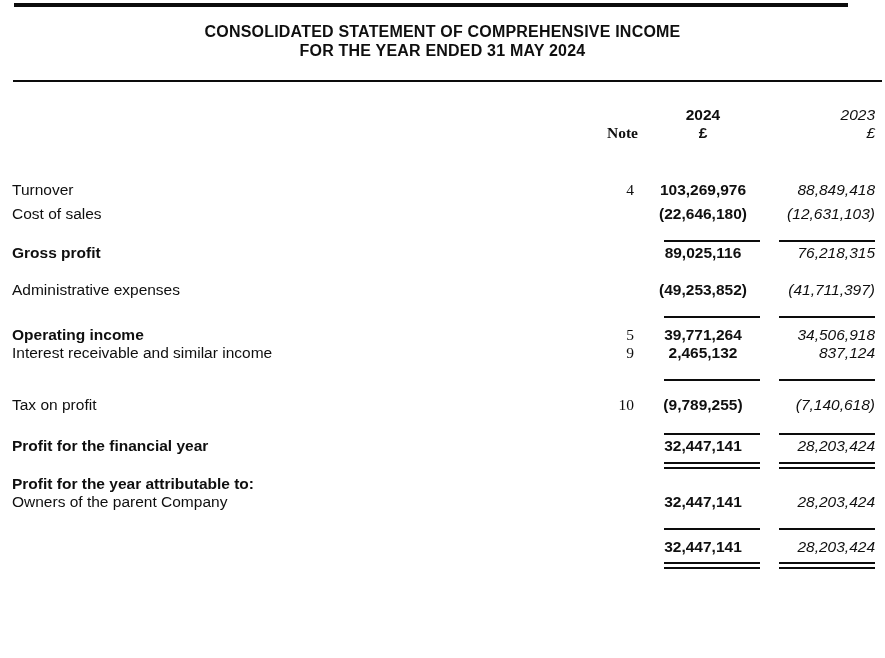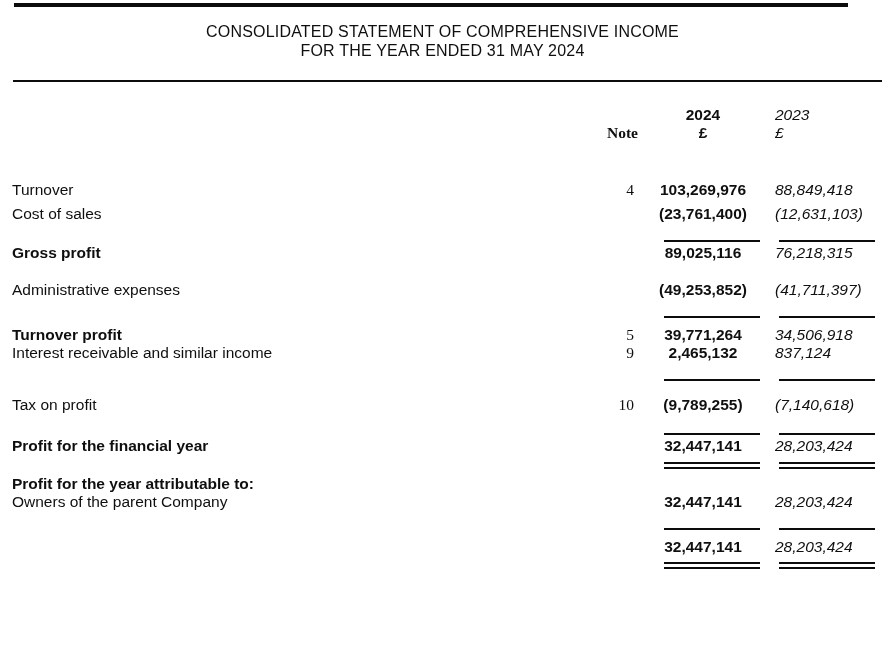--- a/index.html
+++ b/index.html
@@ -6,31 +6,31 @@
   .page {
     position:relative;
     width:885px; height:658px;
     background:#ffffff;
     color:#0f0f0f;
     font-family:"Liberation Sans", sans-serif;
     font-size:15.5px;
     overflow:hidden;
   }
   .rule-top { height:4px; background:#0c0c0c; margin:3px 37px 0 14px; }
-  .title-block { text-align:center; margin-top:15px; font-weight:normal; font-size:16px; line-height:19px; letter-spacing:0.2px; }
+  .title-block { text-align:center; margin-top:15px; font-weight:bold; font-size:16px; line-height:19px; letter-spacing:0.2px; }
   .rule-header { height:2px; background:#0c0c0c; margin:20px 3px 0 13px; }
 
   .sheet { padding:0 10px 0 12px; margin-top:24px; }
 
   .trow { display:flex; align-items:baseline; line-height:18px; height:18px; }
   .c-label { flex:1; }
   .c-note  { width:55px; text-align:right;font-family:Liberation Serif, serif; }
   .c-note.val { padding-right:4px; }
   .c-2024  { width:110px; text-align:center; font-weight:bold; margin-left:10px; }
-  .c-2023  { width:100px; font-style:italic; margin-left:17px; }
+  .c-2023  { width:100px; text-align:right; font-style:italic; margin-left:17px; }
   .hdr-b { font-weight:bold; font-style:normal; }
   .hdr-i { font-style:italic; font-weight:normal; }
   .bl { font-weight:bold; }
 
   .rrow { display:flex; }
   .rrow .sp { flex:1; }
   .l24 { width:96px; height:2px; background:#0c0c0c; margin-right:19px; }
   .l23 { width:96px; height:2px; background:#0c0c0c; }
   .d24 { width:96px; height:3px; border-top:2px solid #0c0c0c; border-bottom:2px solid #0c0c0c; margin-right:19px; }
   .d23 { width:96px; height:3px; border-top:2px solid #0c0c0c; border-bottom:2px solid #0c0c0c; }
@@ -73,21 +73,21 @@
     <div class="trow mt39">
       <div class="c-label">Turnover</div>
       <div class="c-note val">4</div>
       <div class="c-2024">103,269,976</div>
       <div class="c-2023">88,849,418</div>
     </div>
 
     <div class="trow mt11">
       <div class="c-label">Cost of sales</div>
       <div class="c-note val"></div>
-      <div class="c-2024">(23,761,400)</div>
+      <div class="c-2024">(22,646,180)</div>
       <div class="c-2023">(12,631,103)</div>
     </div>
 
     <div class="rrow mt17">
       <div class="sp"></div>
       <div class="l24"></div>
       <div class="l23"></div>
     </div>
 
     <div class="trow mt9">
@@ -104,21 +104,21 @@
       <div class="c-2023">(41,711,397)</div>
     </div>
 
     <div class="rrow mt17">
       <div class="sp"></div>
       <div class="l24"></div>
       <div class="l23"></div>
     </div>
 
     <div class="trow mt8">
-      <div class="c-label bl">Turnover profit</div>
+      <div class="c-label bl">Operating income</div>
       <div class="c-note val">5</div>
       <div class="c-2024">39,771,264</div>
       <div class="c-2023">34,506,918</div>
     </div>
 
     <div class="trow mt14">
       <div class="c-label">Interest receivable and similar income</div>
       <div class="c-note val">9</div>
       <div class="c-2024">2,465,132</div>
       <div class="c-2023">837,124</div>

